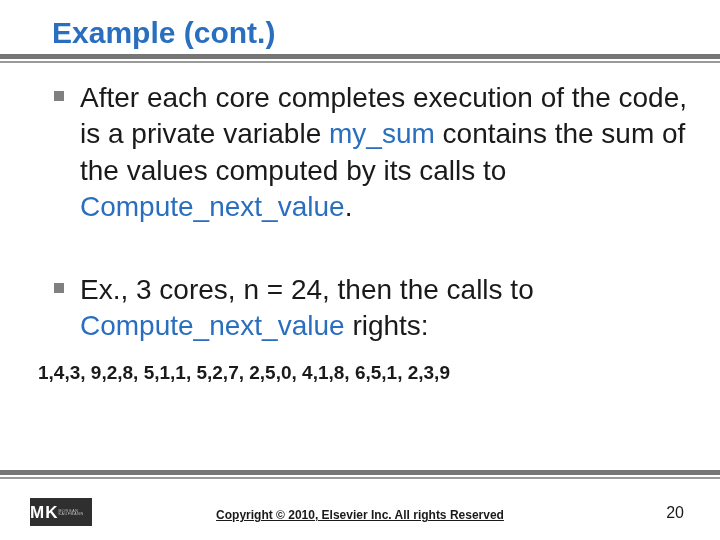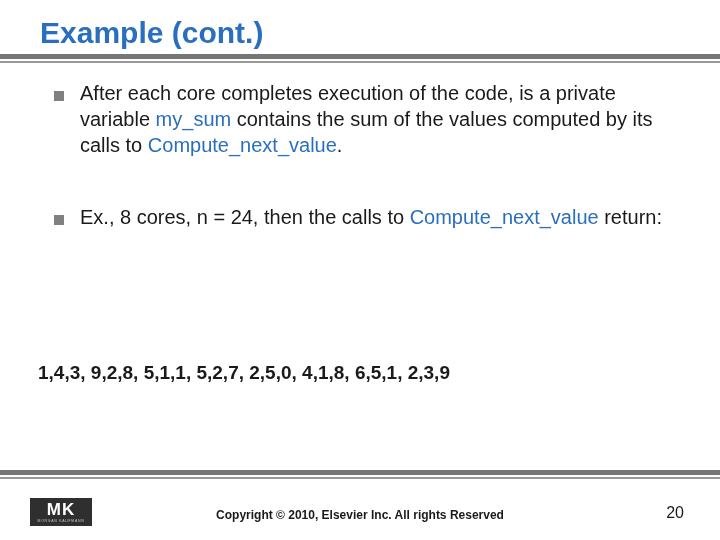--- a/index.html
+++ b/index.html
@@ -15,21 +15,21 @@
   .title-bar {
     position: absolute;
     top: 16px;
     left: 0;
     right: 0;
   }
   .title {
     color: #2a6fbf;
     font-size: 30px;
     font-weight: bold;
-    padding-left: 40px;
+    padding-left: 52px;
     padding-bottom: 4px;
   }
   .rule-thick {
     height: 5px;
     background: #767676;
     margin:0;
   }
   .rule-thin {
     height: 2px;
     background: #9a9a9a;
@@ -49,21 +49,21 @@
   .bullet {
     width: 10px;
     height: 10px;
     background: #808080;
     flex-shrink: 0;
     margin-top: 11px;
     margin-right: 16px;
   }
   .bullet-text {
     color: #1a1a1a;
-    font-size: 20px;
+    font-size: 28px;
     line-height: 1.3;
   }
   .kw {
     color: #2a6fbf;
   }
   .data-row {
     position: absolute;
     top: 362px;
     left: 38px;
     right: 20px;
@@ -86,21 +86,21 @@
     background: #9a9a9a;
   }
   .logo {
     position: absolute;
     left: 30px;
     bottom: 14px;
     width: 62px;
     height: 28px;
     background: #2f2f2f;
     display:flex;
-    flex-direction: column;
+    flex-direction: row;
     align-items: center;
     justify-content: center;
     color:#fff;
   }
   .logo-main {
     font-size: 17px;
     font-weight: bold;
     letter-spacing: 1px;
     line-height: 1;
   }
@@ -112,20 +112,21 @@
     color:#c8c8c8;
   }
   .copyright {
     position: absolute;
     bottom: 18px;
     left:0; right:0;
     text-align:center;
     font-size: 12px;
     font-weight: bold;
     color:#1a1a1a;
+    text-decoration:underline;
   }
   .page-num {
     position: absolute;
     right: 36px;
     bottom: 18px;
     font-size: 16px;
     color:#1a1a1a;
   }
 </style>
 </head>
@@ -138,21 +139,21 @@
 </div>
 
 <div class="content">
   <div class="bullet-row">
     <div class="bullet"></div>
     <div class="bullet-text"><span>After each core completes execution of the code, is a private variable </span><span class="kw">my_sum</span><span> contains the sum of the values computed by its calls to </span><span class="kw">Compute_next_value</span><span>.</span></div>
   </div>
   <div style="height:24px"></div>
   <div class="bullet-row">
     <div class="bullet"></div>
-    <div class="bullet-text"><span>Ex., 8 cores, n = 24, then the calls to </span><span class="kw">Compute_next_value</span><span> return:</span></div>
+    <div class="bullet-text"><span>Ex., 3 cores, n = 24, then the calls to </span><span class="kw">Compute_next_value</span><span> rights:</span></div>
   </div>
 </div>
 
 <div class="data-row">1,4,3,   9,2,8,    5,1,1,   5,2,7,   2,5,0,   4,1,8,   6,5,1,   2,3,9</div>
 
 <div class="footer-rule-thick"></div>
 <div class="footer-rule-thin"></div>
 
 <div class="logo">
   <div class="logo-main">MK</div>

